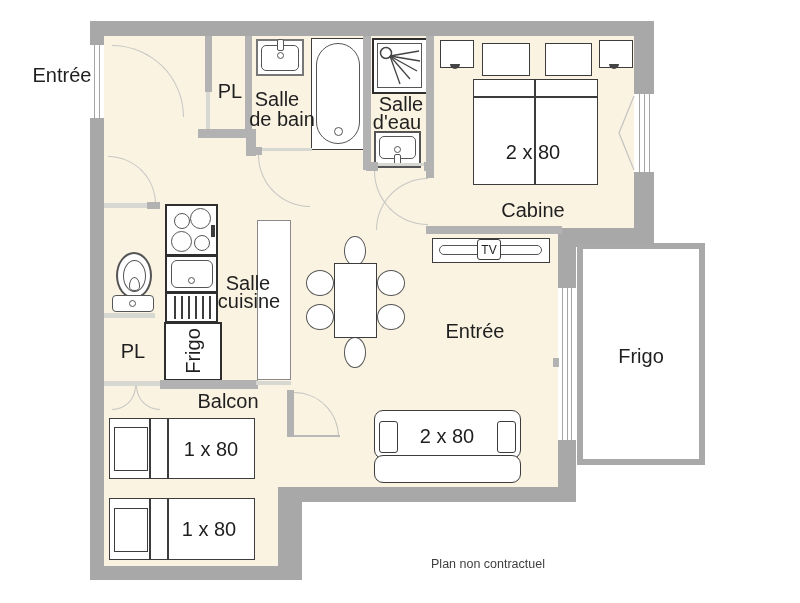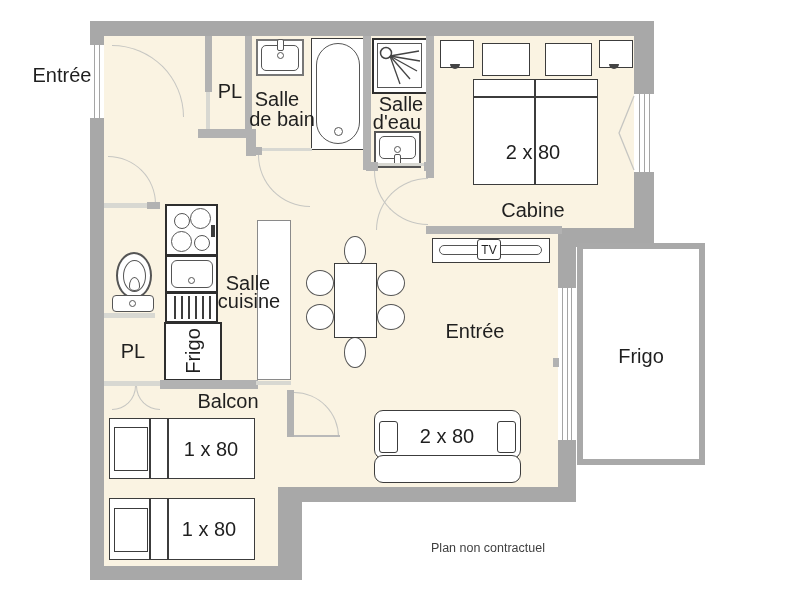--- a/index.html
+++ b/index.html
@@ -208,15 +208,15 @@
   <div class="lbl" style="left:282px;top:119px">de bain</div>
   <div class="lbl" style="left:401px;top:104px">Salle</div>
   <div class="lbl" style="left:397px;top:122px">d'eau</div>
   <div class="lbl" style="left:533px;top:210px">Cabine</div>
   <div class="lbl" style="left:248px;top:283px">Salle</div>
   <div class="lbl" style="left:249px;top:301px">cuisine</div>
   <div class="lbl" style="left:133px;top:351px">PL</div>
   <div class="lbl" style="left:475px;top:331px">Entrée</div>
   <div class="lbl" style="left:228px;top:401px">Balcon</div>
   <div class="lbl" style="left:641px;top:356px">Frigo</div>
-  <div class="lbl small" style="left:488px;top:548px">Plan non contractuel</div>
+  <div class="lbl small" style="left:488px;top:564px">Plan non contractuel</div>
 
 </div>
 
 </body></html>

